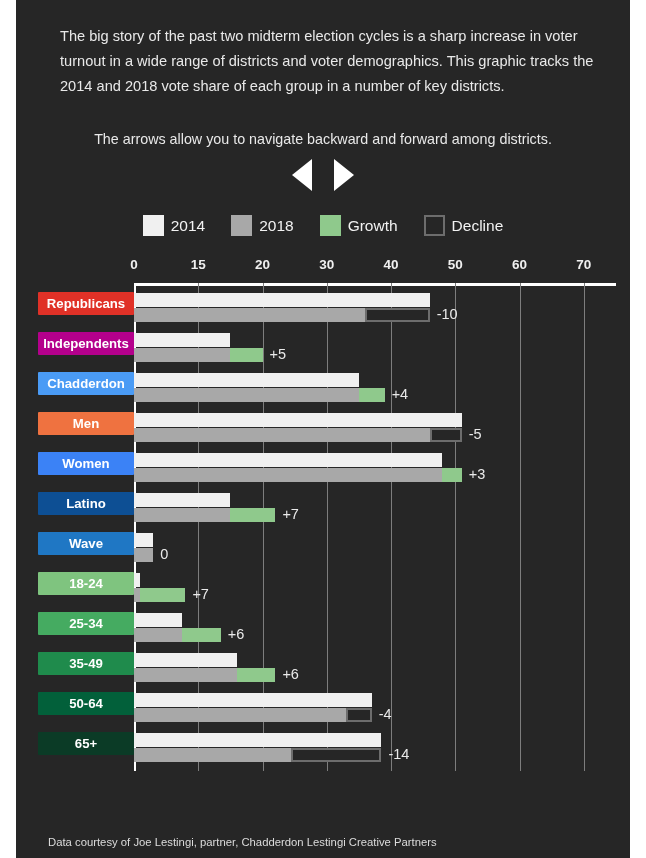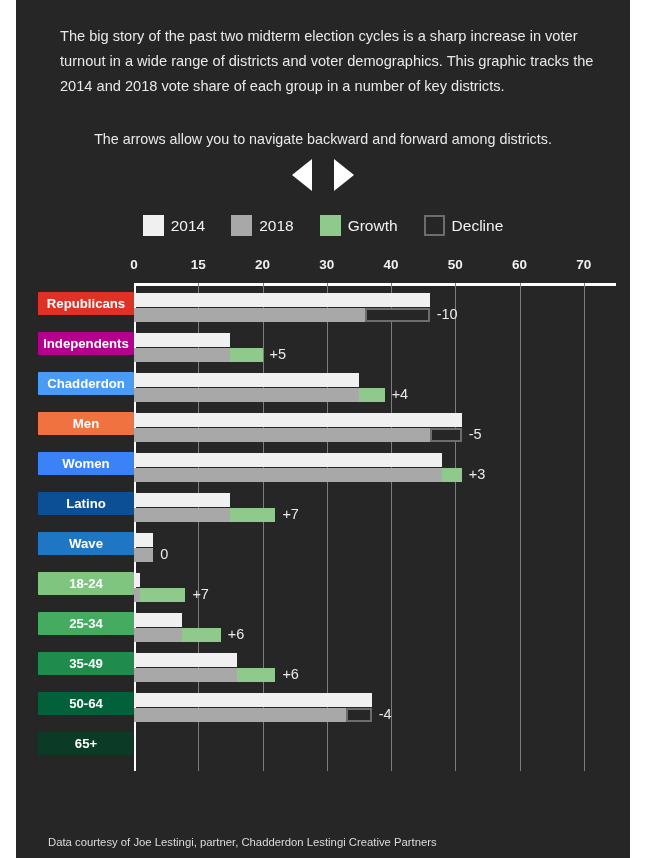--- a/index.html
+++ b/index.html
@@ -326,20 +326,26 @@
             <div class="bar bar-2018" style="width: 102.827px;"></div>
             <div class="delta-seg growth" style="left: 102.827px; width: 38.56px;"></div>
             <div class="delta-label" style="left: 148.387px;">+6</div>
           </div>
           <div class="row" style="top: 406px;">
             <div class="bar bar-2014" style="width: 237.787px;"></div>
             <div class="bar bar-2018" style="width: 212.08px;"></div>
             <div class="delta-seg decline" style="left: 212.08px; width: 25.7067px;"></div>
             <div class="delta-label" style="left: 244.787px;">-4</div>
           </div>
+          <div class="row" style="top: 446px;">
+            <div class="bar bar-2014" style="width: 247.427px;"></div>
+            <div class="bar bar-2018" style="width: 157.453px;"></div>
+            <div class="delta-seg decline" style="left: 157.453px; width: 89.9733px;"></div>
+            <div class="delta-label" style="left: 254.427px;">-14</div>
+          </div>
         </div>
       <div id="chips">
           <div class="cat-chip" style="top: 35px; background: rgb(224, 49, 39);">Republicans</div>
           <div class="cat-chip" style="top: 75px; background: rgb(180, 0, 140);">Independents</div>
           <div class="cat-chip" style="top: 115px; background: rgb(74, 155, 245);">Chadderdon</div>
           <div class="cat-chip" style="top: 155px; background: rgb(239, 114, 64);">Men</div>
           <div class="cat-chip" style="top: 195px; background: #3b82f6;">Women</div>
           <div class="cat-chip" style="top: 235px; background: rgb(13, 79, 148);">Latino</div>
           <div class="cat-chip" style="top: 275px; background: rgb(31, 119, 196);">Wave</div>
           <div class="cat-chip" style="top: 315px; background: rgb(127, 196, 127);">18-24</div>

